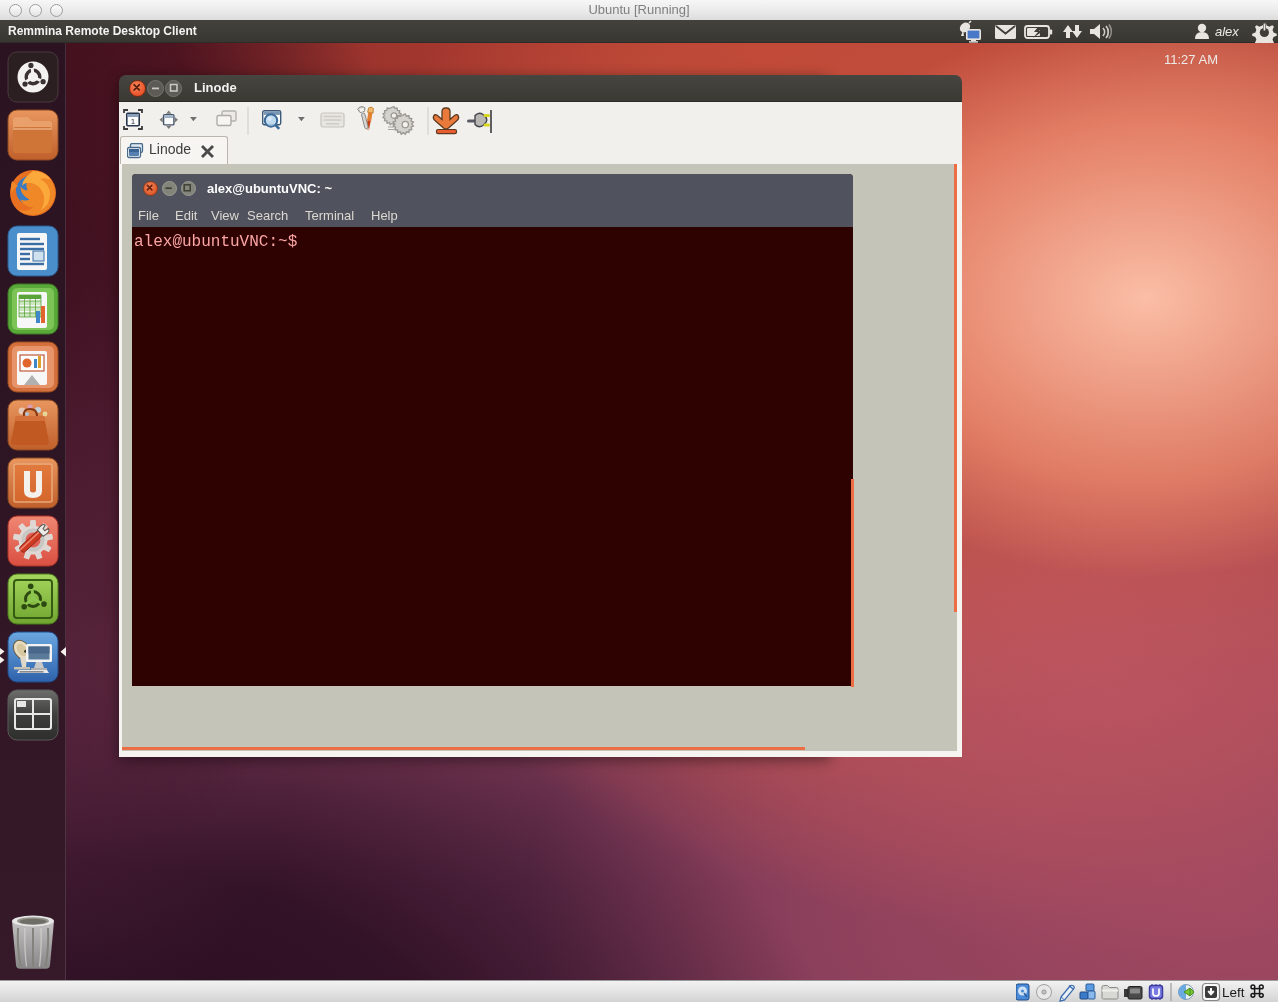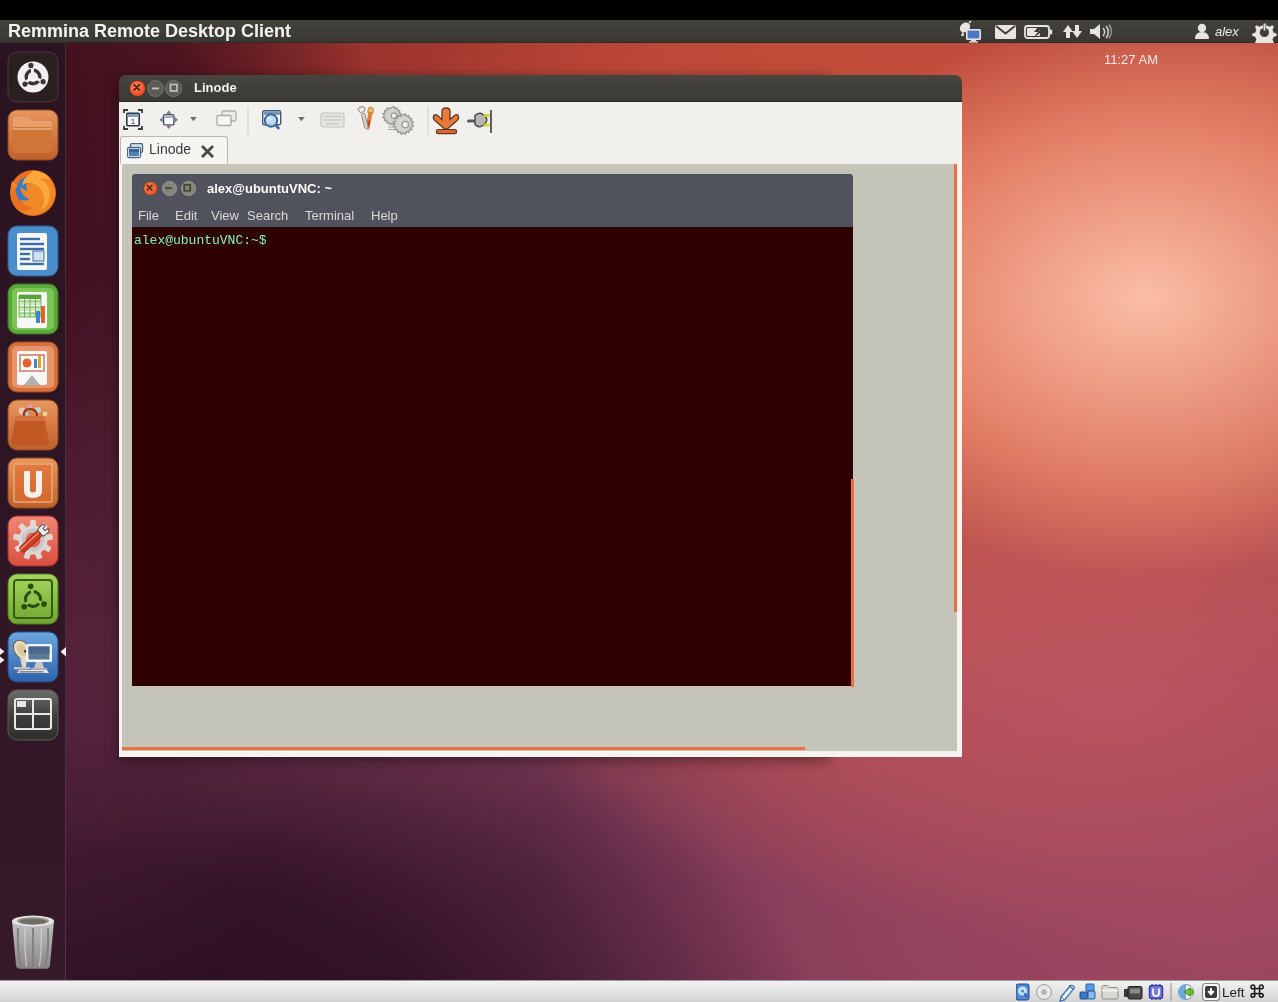--- a/index.html
+++ b/index.html
@@ -5,21 +5,21 @@
 html,body{margin:0;padding:0;}
 body{width:1278px;height:1002px;overflow:hidden;font-family:"Liberation Sans",sans-serif;position:relative;background:#000;}
 #root{position:absolute;left:0;top:0;width:1278px;height:1002px;overflow:hidden;}
 .abs{position:absolute;}
 
 #macbar{left:0;top:0;width:1278px;height:20px;background:linear-gradient(#f7f7f7,#e9e9e9 60%,#dcdcdc);border-bottom:1px solid #adadad;}
 .maccirc{position:absolute;top:4px;width:11px;height:11px;border-radius:50%;border:1px solid #9d9d9d;background:linear-gradient(#fdfdfd,#e3e3e3);}
 #mactitle{position:absolute;left:0;top:0;width:100%;text-align:center;font-size:13px;line-height:20px;color:#7f7f7f;}
 
 #panel{left:0;top:20px;width:1278px;height:23px;background:linear-gradient(#44423c,#393732);border-bottom:1px solid #2e2c28;box-sizing:border-box;}
-#paneltitle{position:absolute;left:8px;top:0;font-size:18px;font-weight:bold;color:#f3f3f1;line-height:23px;}
+#paneltitle{position:absolute;left:8px;top:0;font-size:12px;font-weight:bold;color:#f3f3f1;line-height:23px;}
 .ptxt{position:absolute;top:0;font-size:13px;color:#eceae6;line-height:23px;}
 
 #wall{left:0;top:43px;width:1278px;height:937px;background:
 radial-gradient(ellipse 320px 500px at 50px 620px, rgba(90,42,70,.55) 0%, rgba(90,42,70,0) 80%),
 radial-gradient(ellipse 480px 800px at 10px 240px, rgba(58,13,29,.95) 0%, rgba(58,13,30,.75) 45%, rgba(58,13,30,0) 80%),
 radial-gradient(ellipse 1000px 580px at 60px 1050px, rgba(36,10,28,.97) 0%, rgba(38,11,29,.8) 40%, rgba(42,13,31,0) 78%),
 radial-gradient(ellipse 560px 400px at 1145px 255px, rgba(252,192,168,.98) 0%, rgba(244,148,118,.65) 45%, rgba(230,120,90,0) 70%),
 radial-gradient(ellipse 300px 220px at 1278px 60px, rgba(205,100,76,.55) 0%, rgba(205,100,76,0) 85%),
 radial-gradient(ellipse 880px 500px at 1230px 860px, rgba(164,74,98,.6) 0%, rgba(164,74,98,.45) 45%, rgba(164,74,98,0) 80%),
 radial-gradient(ellipse 560px 310px at 1110px 650px, rgba(213,97,99,.78) 0%, rgba(213,97,99,0) 85%),
@@ -43,33 +43,39 @@
 #rtab{position:absolute;left:1px;top:61px;width:106px;height:28px;background:#f7f5f2;border:1px solid #bab5ad;border-bottom:none;border-radius:3px 3px 0 0;}
 #rview{position:absolute;left:0;top:89px;width:843px;height:593px;background:#f5f4f1;}
 #rviewin{position:absolute;left:3px;top:0px;width:835px;height:587px;background:#c5c4b9;}
 
 #term{position:absolute;left:10px;top:10px;width:721px;height:512px;background:#2d0201;border-radius:4px 4px 0 0;}
 #termtitle{position:absolute;left:0;top:0;width:721px;height:29px;background:#50525e;border-radius:4px 4px 0 0;}
 #termtitletext{position:absolute;left:75px;top:0;line-height:29px;font-size:13px;font-weight:bold;color:#fdfdfd;}
 #termmenu{position:absolute;left:0;top:29px;width:721px;height:24px;background:#50525e;font-size:13px;color:#dcd8d0;}
 #termmenu span{position:absolute;top:5px;}
 #termbody{position:absolute;left:0;top:53px;width:721px;height:458px;}
-#prompt{position:absolute;left:2px;top:6px;font-family:"Liberation Mono",monospace;font-size:13px;color:#86efac;}
+#prompt{position:absolute;left:2px;top:6px;font-family:"Liberation Mono",monospace;font-size:16px;color:#fca5a5;}
 .artifact{position:absolute;background:#ed6d44;}
 </style>
 </head>
 <body>
 <div id="root">
 
   <div class="abs" id="wall"></div>
 
+  <div class="abs" id="macbar">
+    <div class="maccirc" style="left:9px;"></div>
+    <div class="maccirc" style="left:29px;"></div>
+    <div class="maccirc" style="left:50px;"></div>
+    <div id="mactitle">Ubuntu [Running]</div>
+  </div>
 
   <div class="abs" id="panel">
     <div id="paneltitle">Remmina Remote Desktop Client</div>
-    <div class="ptxt" style="left:1104px;margin-top:28px;">11:27 AM</div>
+    <div class="ptxt" style="left:1164px;margin-top:28px;">11:27 AM</div>
     <div class="ptxt" style="left:1215px;font-style:italic;">alex</div>
     <svg id="panelicons" style="position:absolute;left:955px;top:0;" width="323" height="23" viewBox="0 0 323 23">
       <g fill="#e8e5e0" stroke="none">
 
         <g>
           <ellipse cx="10" cy="7.5" rx="5.5" ry="4.5" fill="#e8e5e0" transform="rotate(-38 10 7.5)"></ellipse>
           <path d="M8 10 l-2 6 h3 z" fill="#e8e5e0"></path>
           <path d="M14 3 l2 -2" stroke="#e8e5e0" stroke-width="1.6"></path>
           <rect x="11" y="9" width="15" height="11" rx="1.5" fill="#e8e5e0"></rect>
           <rect x="12.6" y="10.6" width="11.8" height="7.8" fill="#4a78c8"></rect>

